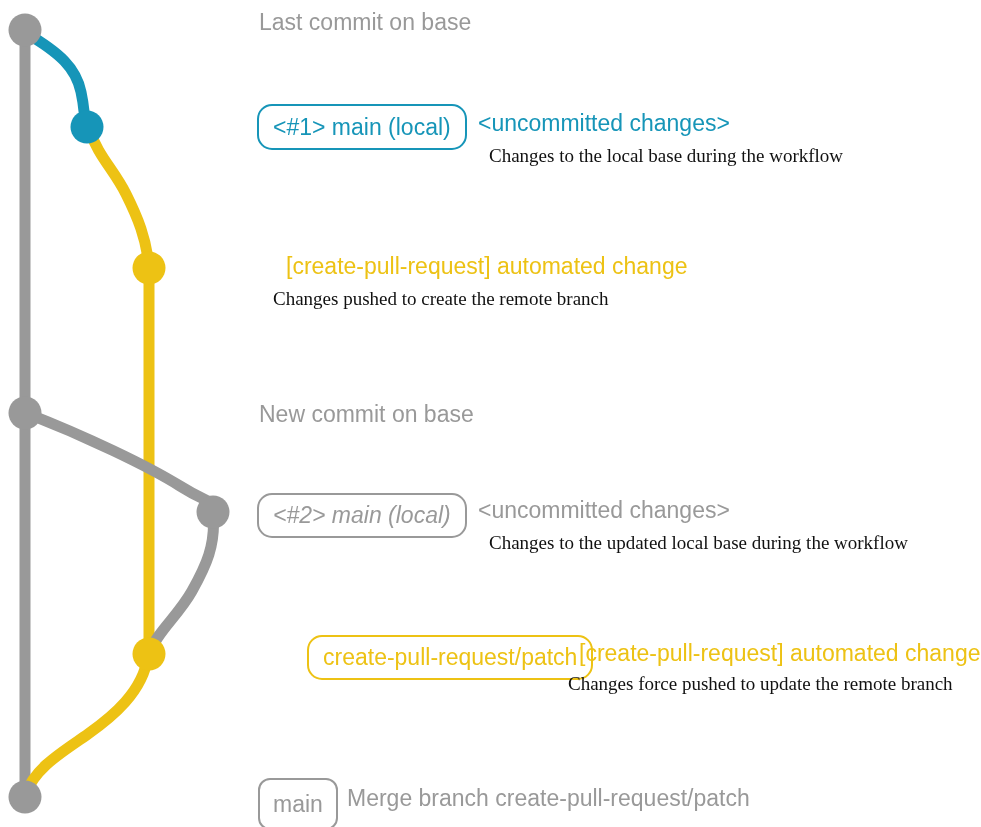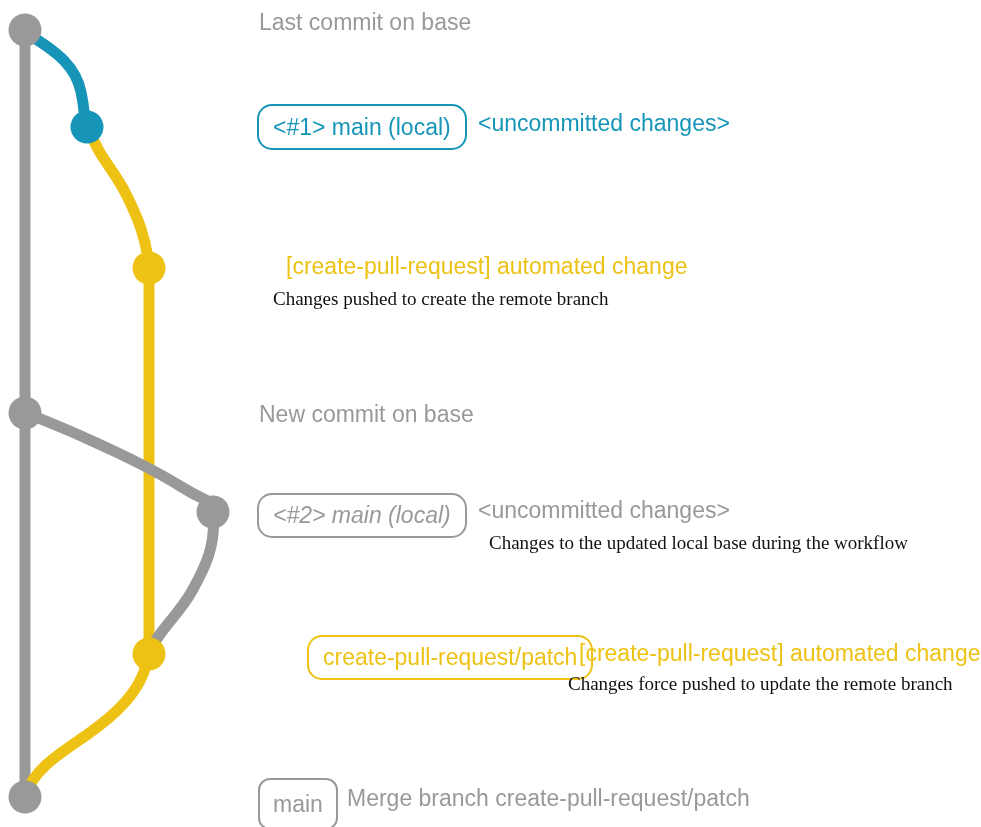--- a/index.html
+++ b/index.html
@@ -88,20 +88,21 @@
     <circle cx="149" cy="654" r="16.5" fill="var(--yellow)"></circle>
     <circle cx="25" cy="797" r="16.5" fill="var(--gray)"></circle>
   </svg>
 
   <div class="abs title-gray t-last">Last commit on base</div>
 
   <div class="badge badge-teal b1">
     <span>&lt;#1&gt; main (local)</span>
   </div>
   <div class="abs label-teal t-unc1">&lt;uncommitted changes&gt;</div>
+  <div class="abs caption t-cap1">Changes to the local base during the workflow</div>
 
   <div class="abs label-yellow t-auto1">[create-pull-request] automated change</div>
   <div class="abs caption t-cap2">Changes pushed to create the remote branch</div>
 
   <div class="abs title-gray t-new">New commit on base</div>
 
   <div class="badge badge-gray b2">
     <span>&lt;#2&gt; main (local)</span>
   </div>
   <div class="abs label-gray t-unc2">&lt;uncommitted changes&gt;</div>

